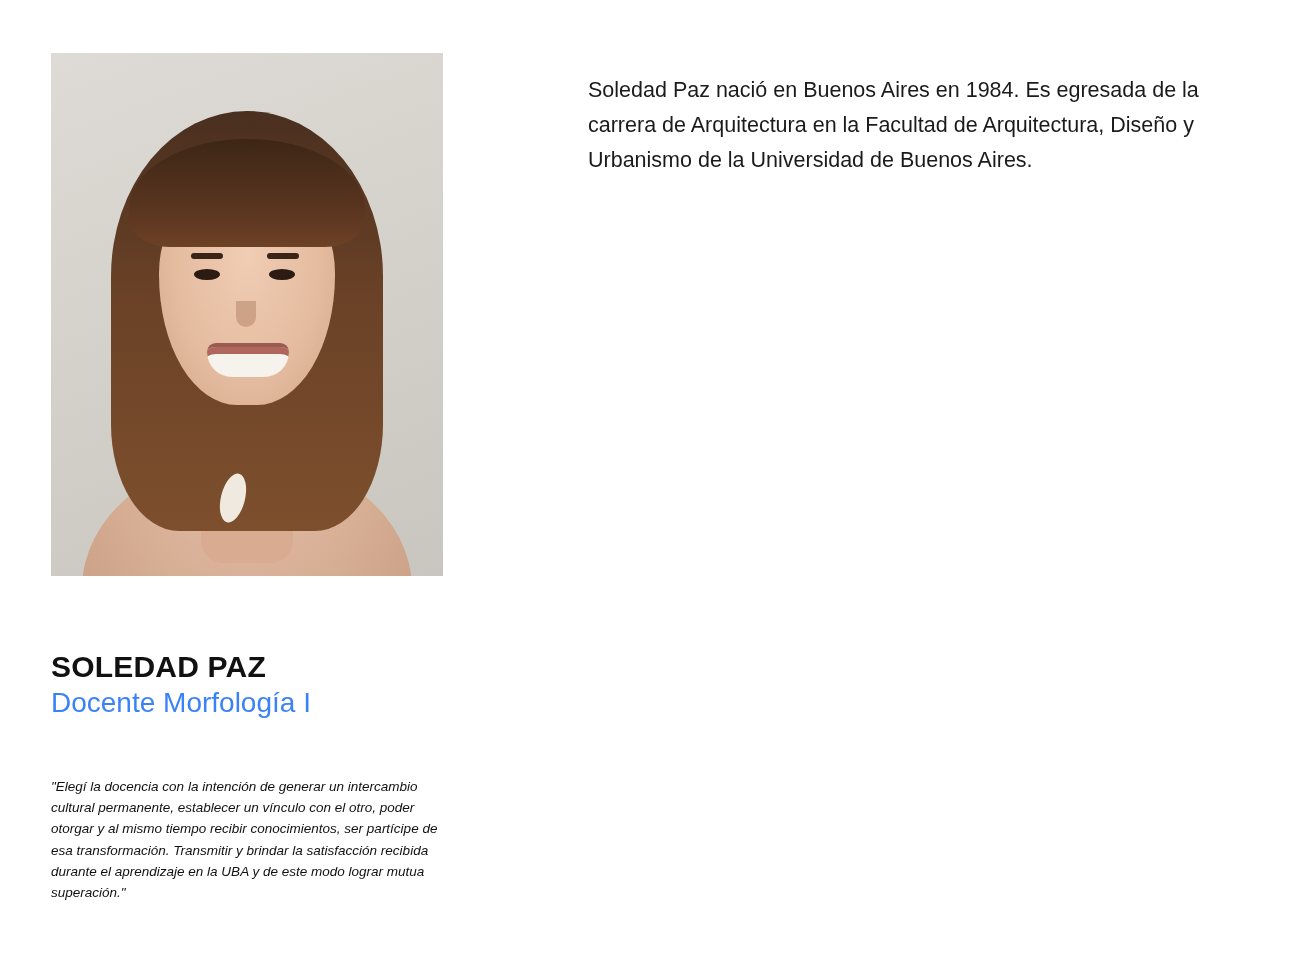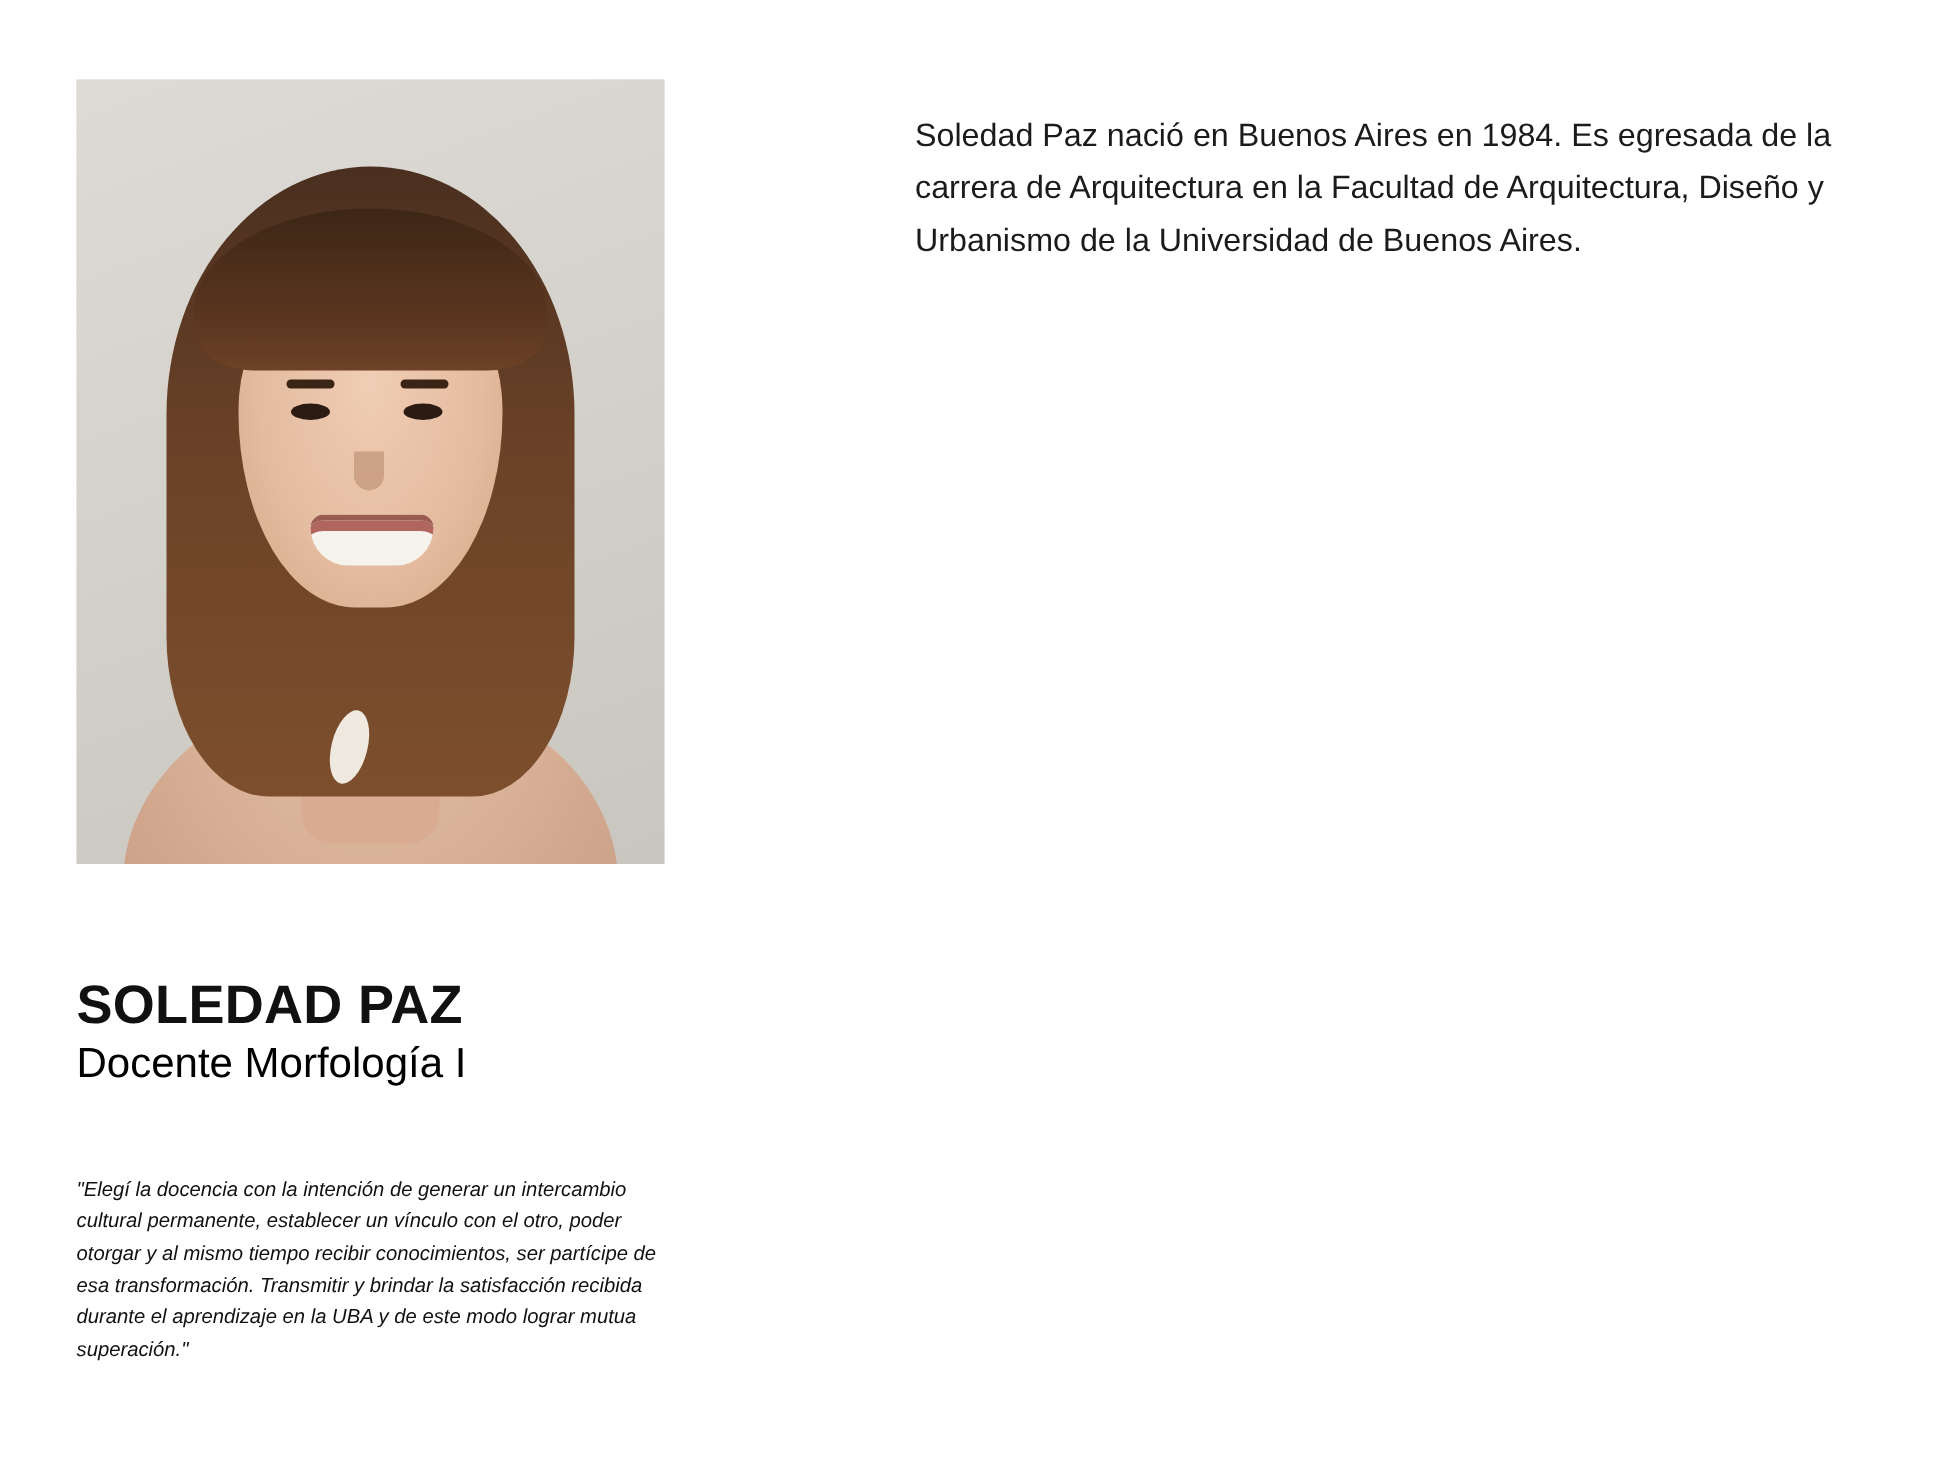--- a/index.html
+++ b/index.html
@@ -140,47 +140,47 @@
     top: 420px;
     width: 24px;
     height: 50px;
     background: #efe9e0;
     border-radius: 50%;
     transform: rotate(14deg);
   }
 
   .name {
     margin-top: 75px;
-    font-size: 36px;
+    font-size: 30px;
     font-weight: bold;
     letter-spacing: 0.2px;
     line-height: 1.05;
     color: #111111;
   }
   .role {
     margin-top: 4px;
     font-size: 28px;
     font-weight: normal;
     line-height: 1.15;
-    color: #000000;
+    color: #3b82f6;
   }
 
   .quote {
     margin-top: 57px;
     width: 405px;
     font-size: 13.5px;
     font-style: italic;
     line-height: 1.58;
     color: #111111;
   }
 
   
   .right-col {
     position: absolute;
-    left: 610px;
+    left: 588px;
     top: 73px;
     width: 645px;
   }
   .bio-par {
     font-size: 21.5px;
     line-height: 1.63;
     color: #1b1b1b;
     margin: 0 0 26px 0;
   }
   .bio-par:last-child { margin-bottom: 0; }

